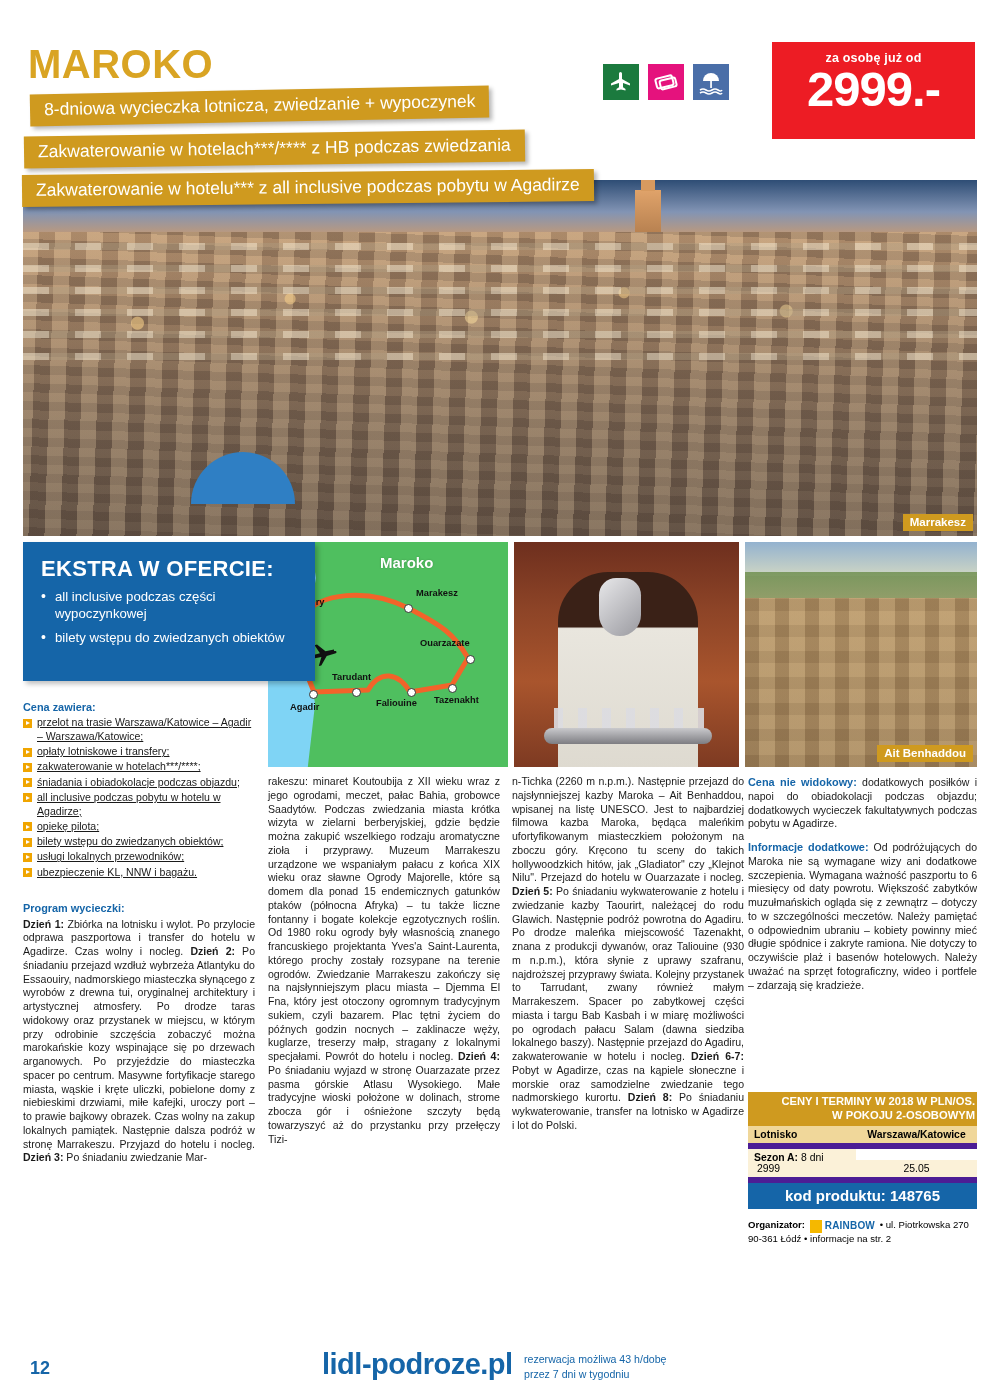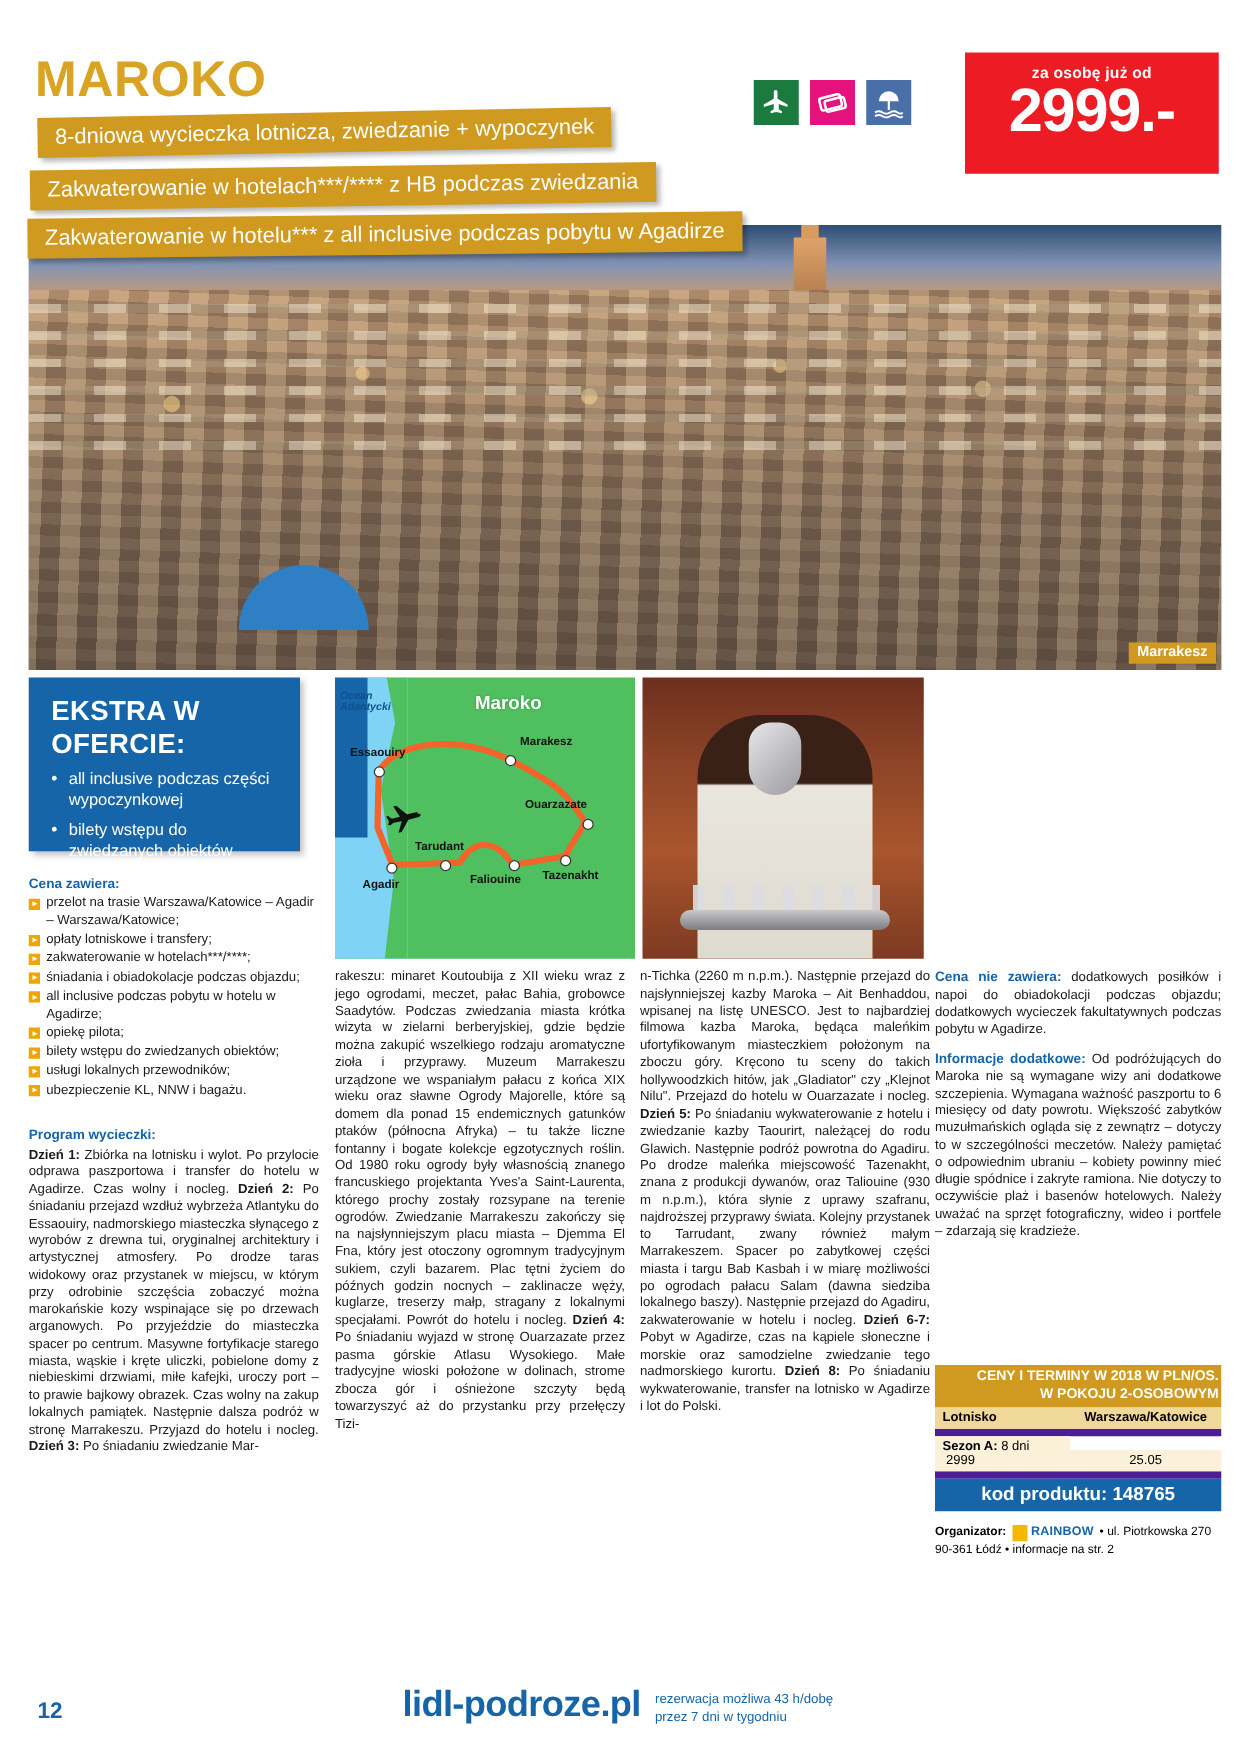--- a/index.html
+++ b/index.html
@@ -93,21 +93,21 @@
   }
   .caption {
     position: absolute; background: #cf9a1f; color: #fff;
     font-size: 11.5px; font-weight: bold; padding: 2px 7px 3px 7px;
   }
   .cap-marrakesz { right: 4px; bottom: 5px; }
   .cap-ait { right: 4px; bottom: 5px; }
 
   
   .ekstra {
-    position: absolute; left: 23px; top: 542px; width: 217px; height: 139px;
+    position: absolute; left: 23px; top: 542px; width: 292px; height: 139px;
     background: #1565a8; color: #fff;
     padding: 14px 16px 0 18px;
     box-shadow: 3px 3px 5px rgba(0,0,0,0.25);
     z-index: 5;
   }
   .ekstra h2 { font-size: 22px; font-weight: bold; letter-spacing: 0.3px; margin-bottom: 7px; }
   .ekstra ul { list-style: none; }
   .ekstra li {
     font-size: 13.2px; line-height: 1.28; margin-bottom: 7px;
     padding-left: 14px; position: relative;
@@ -200,21 +200,21 @@
   .col-1 { left: 23px; top: 700px; }
   .col-2 { left: 268px; top: 775px; }
   .col-3 { left: 512px; top: 775px; }
   .col-4 { left: 748px; top: 775px; width: 229px; }
 
   .hdr-blue { color: #1565a8; font-weight: bold; font-size: 10.9px; display: block; margin-bottom: 2px; }
   .b { font-weight: bold; }
   .para { margin-bottom: 0; text-align: justify; }
   .gap { height: 9px; }
 
-  .arrow-list { list-style: none; margin-bottom: 13px; }
+  .arrow-list { list-style: none; margin-bottom: 13px; text-decoration: underline; }
   .arrow-list li {
     position: relative; padding-left: 14px; margin-bottom: 1.5px;
     font-size: 10.55px; line-height: 1.305; text-align: left;
   }
   .arrow-list li:before {
     content: ""; position: absolute; left: 0; top: 2.5px;
     width: 9px; height: 9px; background: #f0a500;
   }
   .arrow-list li:after {
     content: ""; position: absolute; left: 3px; top: 4.6px;
@@ -338,20 +338,26 @@
     <div class="city-label" style="left:22px;top:160px">Agadir</div>
   </div>
 
   <div class="photo-tea">
     <div class="tea-person"></div>
     <div class="tea-pot"></div>
     <div class="tea-glasses"></div>
     <div class="tea-tray"></div>
   </div>
 
+  <div class="photo-ait">
+    <div class="ait-sky"></div>
+    <div class="ait-green"></div>
+    <div class="ait-walls"></div>
+    <div class="caption cap-ait">Ait Benhaddou</div>
+  </div>
 
   <div class="col col-1">
     <span class="hdr-blue">Cena zawiera:</span>
     <ul class="arrow-list">
       <li>przelot na trasie Warszawa/Katowice – Agadir – Warszawa/Katowice;</li>
       <li>opłaty lotniskowe i transfery;</li>
       <li>zakwaterowanie w hotelach***/****;</li>
       <li>śniadania i obiadokolacje podczas objazdu;</li>
       <li>all inclusive podczas pobytu w hotelu w Agadirze;</li>
       <li>opiekę pilota;</li>
@@ -377,21 +383,21 @@
   <div class="col col-3">
     <div class="para">
       <span>n-Tichka (2260 m n.p.m.). Następnie przejazd do najsłynniejszej kazby Maroka – Ait Benhaddou, wpisanej na listę UNESCO. Jest to najbardziej filmowa kazba Maroka, będąca maleńkim ufortyfikowanym miasteczkiem położonym na zboczu góry. Kręcono tu sceny do takich hollywoodzkich hitów, jak „Gladiator" czy „Klejnot Nilu". Przejazd do hotelu w Ouarzazate i nocleg. </span><span class="b">Dzień 5:</span><span> Po śniadaniu wykwaterowanie z hotelu i zwiedzanie kazby Taourirt, należącej do rodu Glawich. Następnie podróż powrotna do Agadiru. Po drodze maleńka miejscowość Tazenakht, znana z produkcji dywanów, oraz Taliouine (930 m n.p.m.), która słynie z uprawy szafranu, najdroższej przyprawy świata. Kolejny przystanek to Tarrudant, zwany również małym Marrakeszem. Spacer po zabytkowej części miasta i targu Bab Kasbah i w miarę możliwości po ogrodach pałacu Salam (dawna siedziba lokalnego baszy). Następnie przejazd do Agadiru, zakwaterowanie w hotelu i nocleg.</span>
       <span class="b">Dzień 6-7:</span><span> Pobyt w Agadirze, czas na kąpiele słoneczne i morskie oraz samodzielne zwiedzanie tego nadmorskiego kurortu.</span>
       <span class="b">Dzień 8:</span><span> Po śniadaniu wykwaterowanie, transfer na lotnisko w Agadirze i lot do Polski.</span>
     </div>
   </div>
 
   <div class="col col-4">
     <div class="para">
-      <span class="hdr-blue" style="display:inline">Cena nie zawiera:</span><span> dodatkowych posiłków i napoi do obiadokolacji podczas objazdu; dodatkowych wycieczek fakultatywnych podczas pobytu w Agadirze.</span>
+      <span class="hdr-blue" style="display:inline">Cena nie widokowy:</span><span> dodatkowych posiłków i napoi do obiadokolacji podczas objazdu; dodatkowych wycieczek fakultatywnych podczas pobytu w Agadirze.</span>
     </div>
     <div class="gap"></div>
     <div class="para">
       <span class="hdr-blue" style="display:inline">Informacje dodatkowe:</span><span> Od podróżujących do Maroka nie są wymagane wizy ani dodatkowe szczepienia. Wymagana ważność paszportu to 6 miesięcy od daty powrotu. Większość zabytków muzułmańskich ogląda się z zewnątrz – dotyczy to w szczególności meczetów. Należy pamiętać o odpowiednim ubraniu – kobiety powinny mieć długie spódnice i zakryte ramiona. Nie dotyczy to oczywiście plaż i basenów hotelowych. Należy uważać na sprzęt fotograficzny, wideo i portfele – zdarzają się kradzieże.</span>
     </div>
   </div>
 
   <div class="price-table">
     <div class="pt-head">
       <div>CENY I TERMINY W 2018 W PLN/OS.</div>

